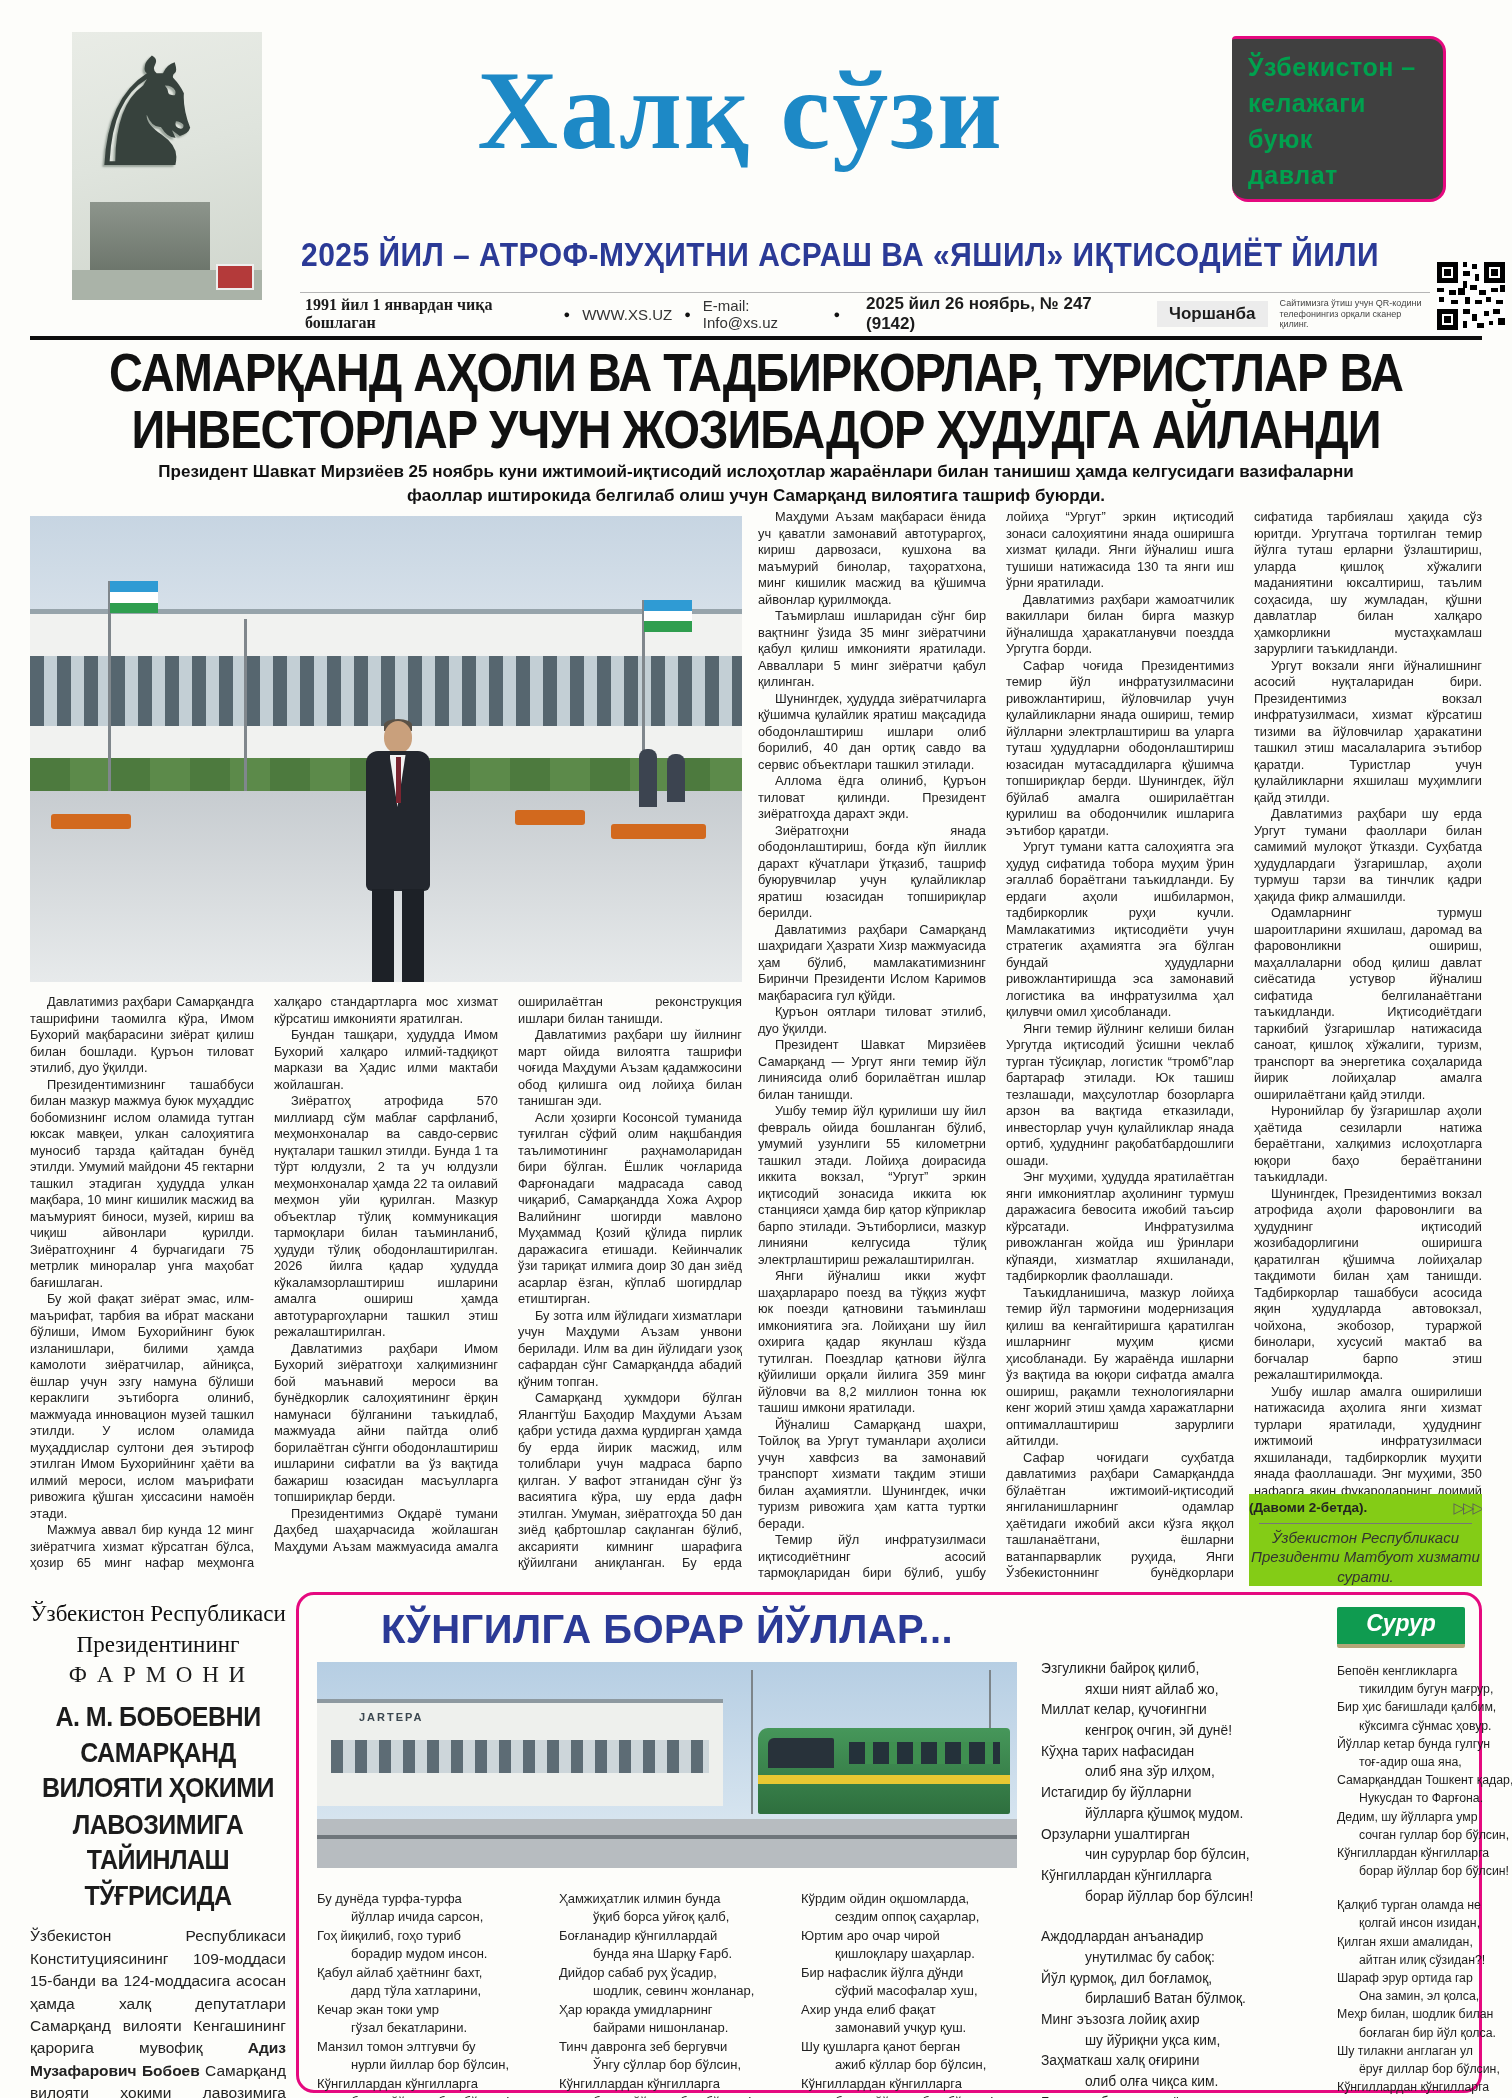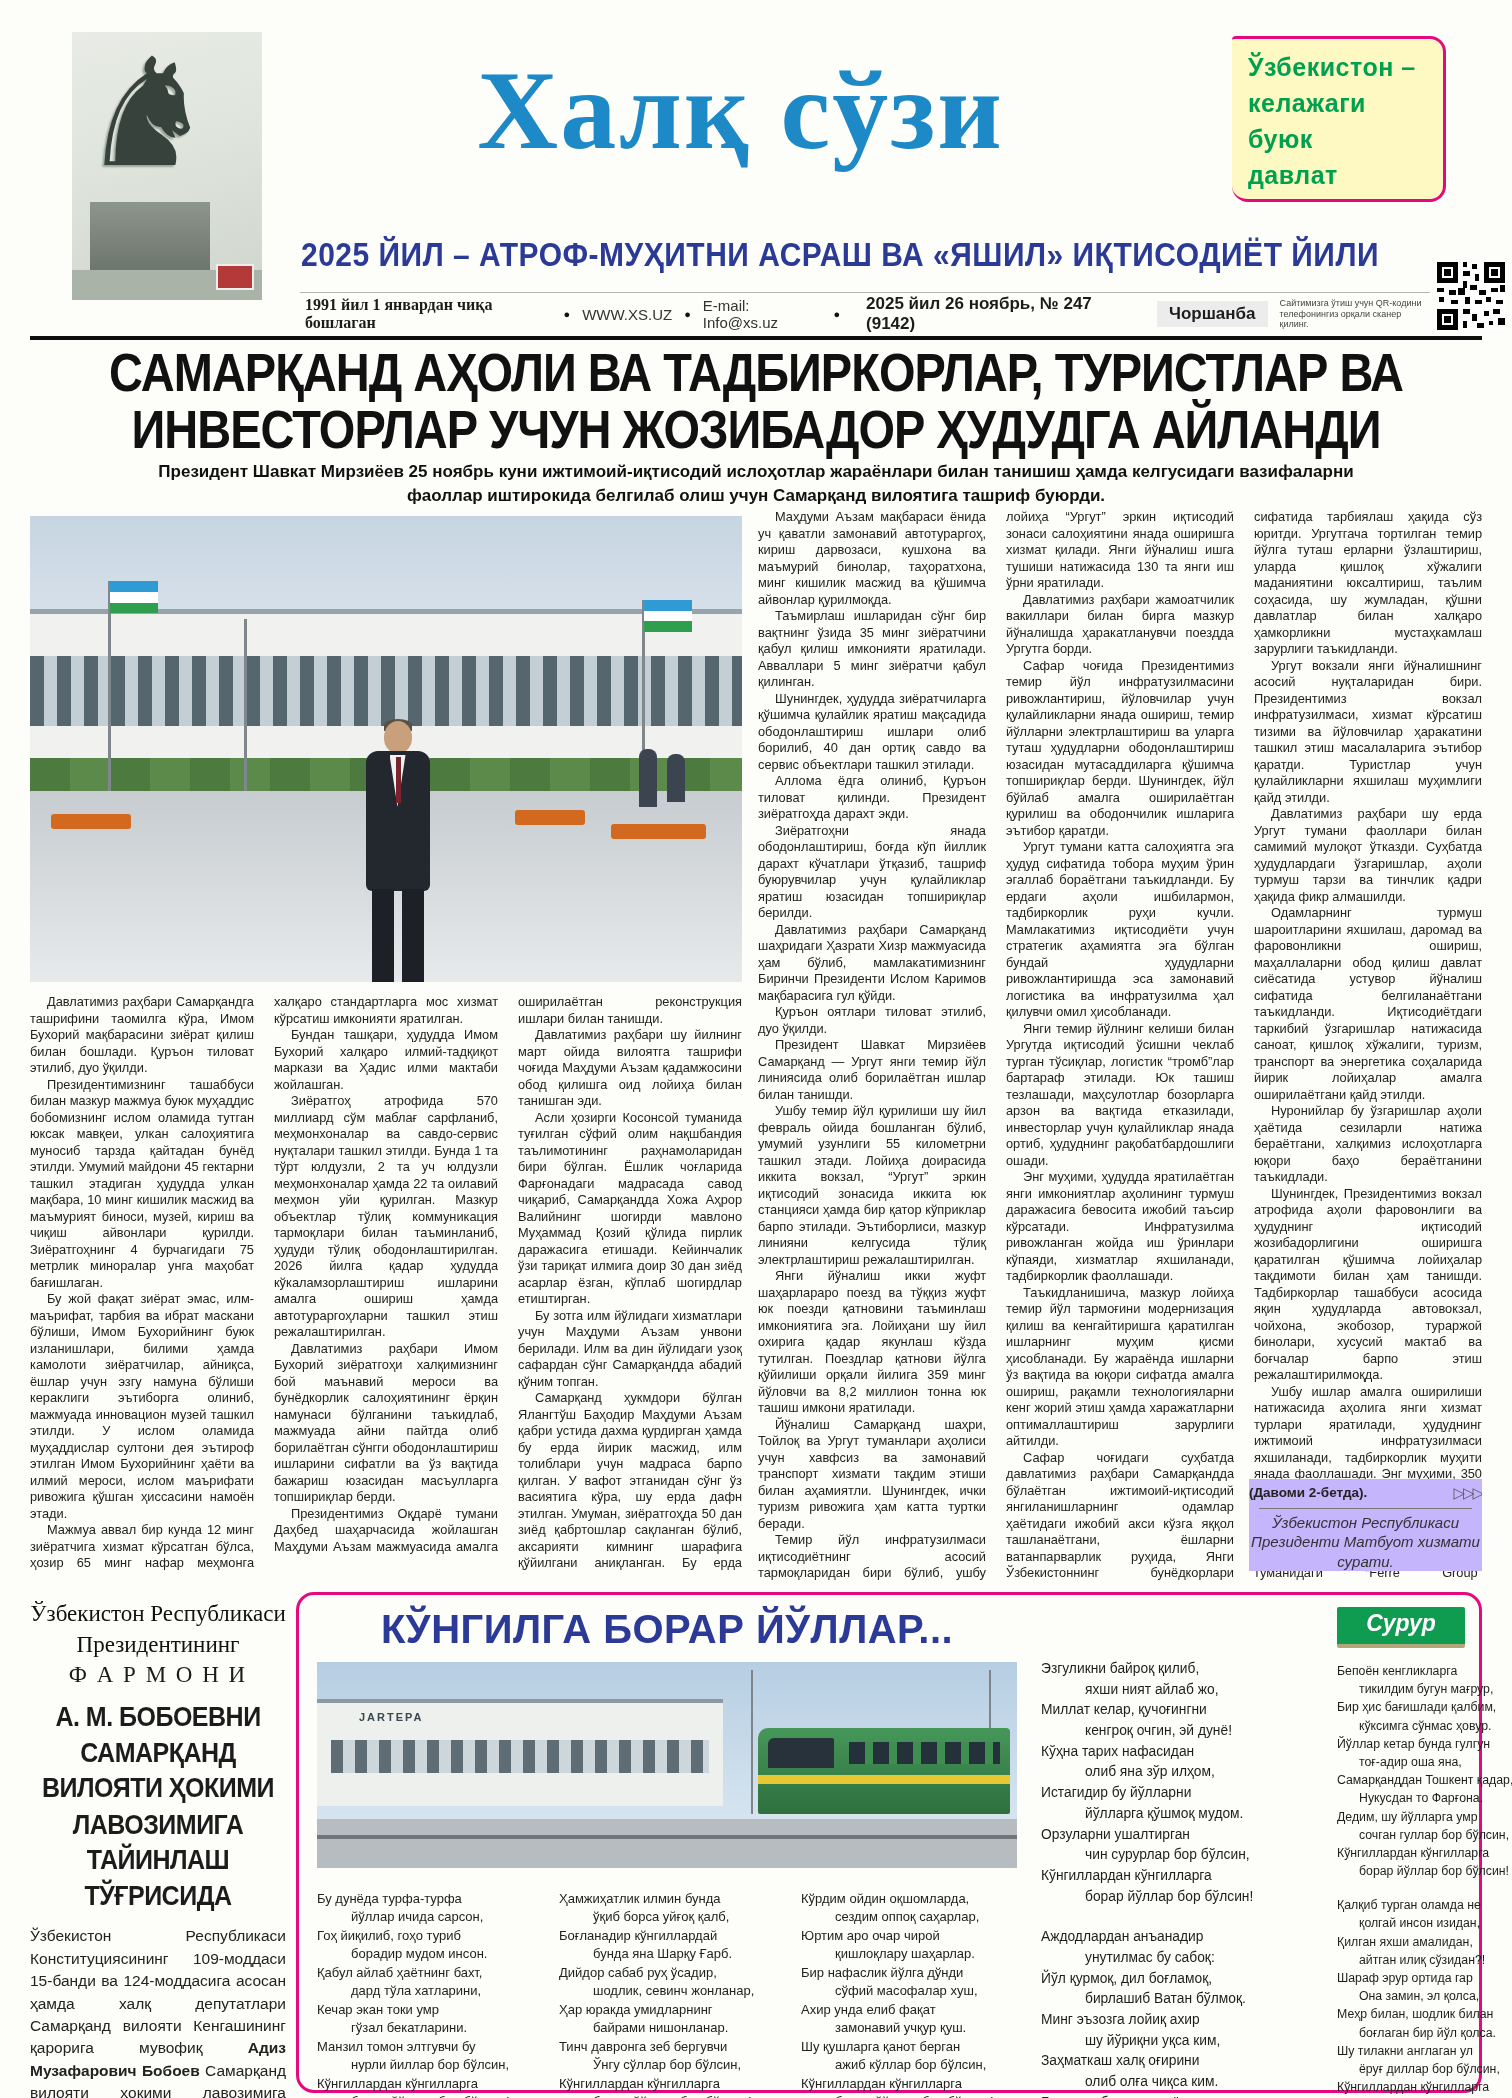--- a/index.html
+++ b/index.html
@@ -12,21 +12,21 @@
     text-shadow:2px 2px 2px #9aa49b;transform:scaleX(-1);}
   #statue-photo .pedestal{position:absolute;left:18px;bottom:28px;width:120px;height:70px;
     background:linear-gradient(#8d958c,#6c756b);}
   #statue-photo .base{position:absolute;left:0;bottom:0;width:100%;height:30px;background:#aab3a8;}
   #statue-photo .sign{position:absolute;right:8px;bottom:10px;width:34px;height:22px;background:#b43a3a;border:2px solid #eee;}
   #masthead-title{position:absolute;left:268px;top:30px;width:945px;height:168px;
     font-family:Liberation Serif, serif;font-weight:bold;font-size:112px;line-height:160px;
     color:#1d89c6;text-align:center;letter-spacing:2px;}
   #tagline-box{position:absolute;left:1232px;top:36px;width:214px;height:166px;box-sizing:border-box;
     border:3px solid #e5097f;border-left:none;border-radius:4px 16px 16px 16px;
-    padding:10px 6px 0 16px;background:#fef9c3;}
+    padding:10px 6px 0 16px;background:#404040;}
   #tagline-box .tl{font-weight:bold;font-size:25px;line-height:36px;color:#00a14e;letter-spacing:0.5px;}
   
   #year-slogan{position:absolute;left:250px;top:238px;width:1180px;text-align:center;
     font-size:30px;font-weight:800;color:#2b3a96;letter-spacing:0.5px;transform:scaleY(1.08);}
   #rule-thin{position:absolute;left:300px;top:292px;width:1130px;height:1px;background:#b5b5b5;}
   #infobar{position:absolute;left:305px;top:297px;width:1125px;height:34px;display:flex;align-items:center;gap:12px;}
   #infobar .founded{font-family:"Liberation Serif",serif;font-weight:bold;font-size:16px;}
   #infobar .dot{font-size:11px;color:#111;}
   #infobar .site{font-size:15px;color:#333;}
   #infobar .mail{font-size:15px;color:#333;}
@@ -61,21 +61,21 @@
   .pm-shirt{position:absolute;left:32px;top:34px;width:16px;height:52px;background:#f2f2f2;clip-path:polygon(0 0,100% 0,50% 100%);}
   .pm-tie{position:absolute;left:38px;top:36px;width:5px;height:46px;background:#7a2430;}
   .pm-leg{position:absolute;top:168px;width:22px;height:120px;background:#1d2127;}
   .pm-bench{position:absolute;height:15px;background:#d2691e;border-radius:3px;}
   .pm-person{position:absolute;width:18px;height:58px;border-radius:8px 8px 0 0;background:#3c4450;}
   
   .cols{column-gap:20px;font-size:12.8px;line-height:16.5px;text-align:justify;color:#222;overflow:hidden;}
   .cols p{margin:0;text-indent:17px;}
   #left-text{position:absolute;left:30px;top:994px;width:712px;height:592px;column-count:3;}
   #right-text{position:absolute;left:758px;top:509px;width:724px;height:1078px;column-count:3;}
-  #continued-box{position:absolute;right:0;bottom:16px;width:233px;background:#c4b5fd;padding-top:6px;}
+  #continued-box{position:absolute;right:0;bottom:1px;width:233px;background:#84cc16;padding-top:6px;}
   #continued-row{display:flex;justify-content:space-between;align-items:center;}
   #continued-label{font-weight:bold;font-size:13.5px;}
   #continued-arrows{font-size:15px;color:#5a5a5a;letter-spacing:-2px;}
   #credit-rule{border-top:1px solid #777;margin:6px 10px 4px;}
   #photo-credit{font-style:italic;font-size:15px;color:#333;text-align:center;line-height:1.3;}
   
   #decree{position:absolute;left:30px;top:1598px;width:256px;}
   #decree .authority{font-family:"Liberation Serif",serif;font-size:23px;line-height:1.35;text-align:center;color:#111;}
   #decree .dtype{font-family:"Liberation Serif",serif;font-size:23px;text-align:center;margin-top:2px;letter-spacing:2px;}
   #decree .dtitle{margin-top:20px;font-weight:800;font-size:25px;line-height:1.3;text-align:center;

